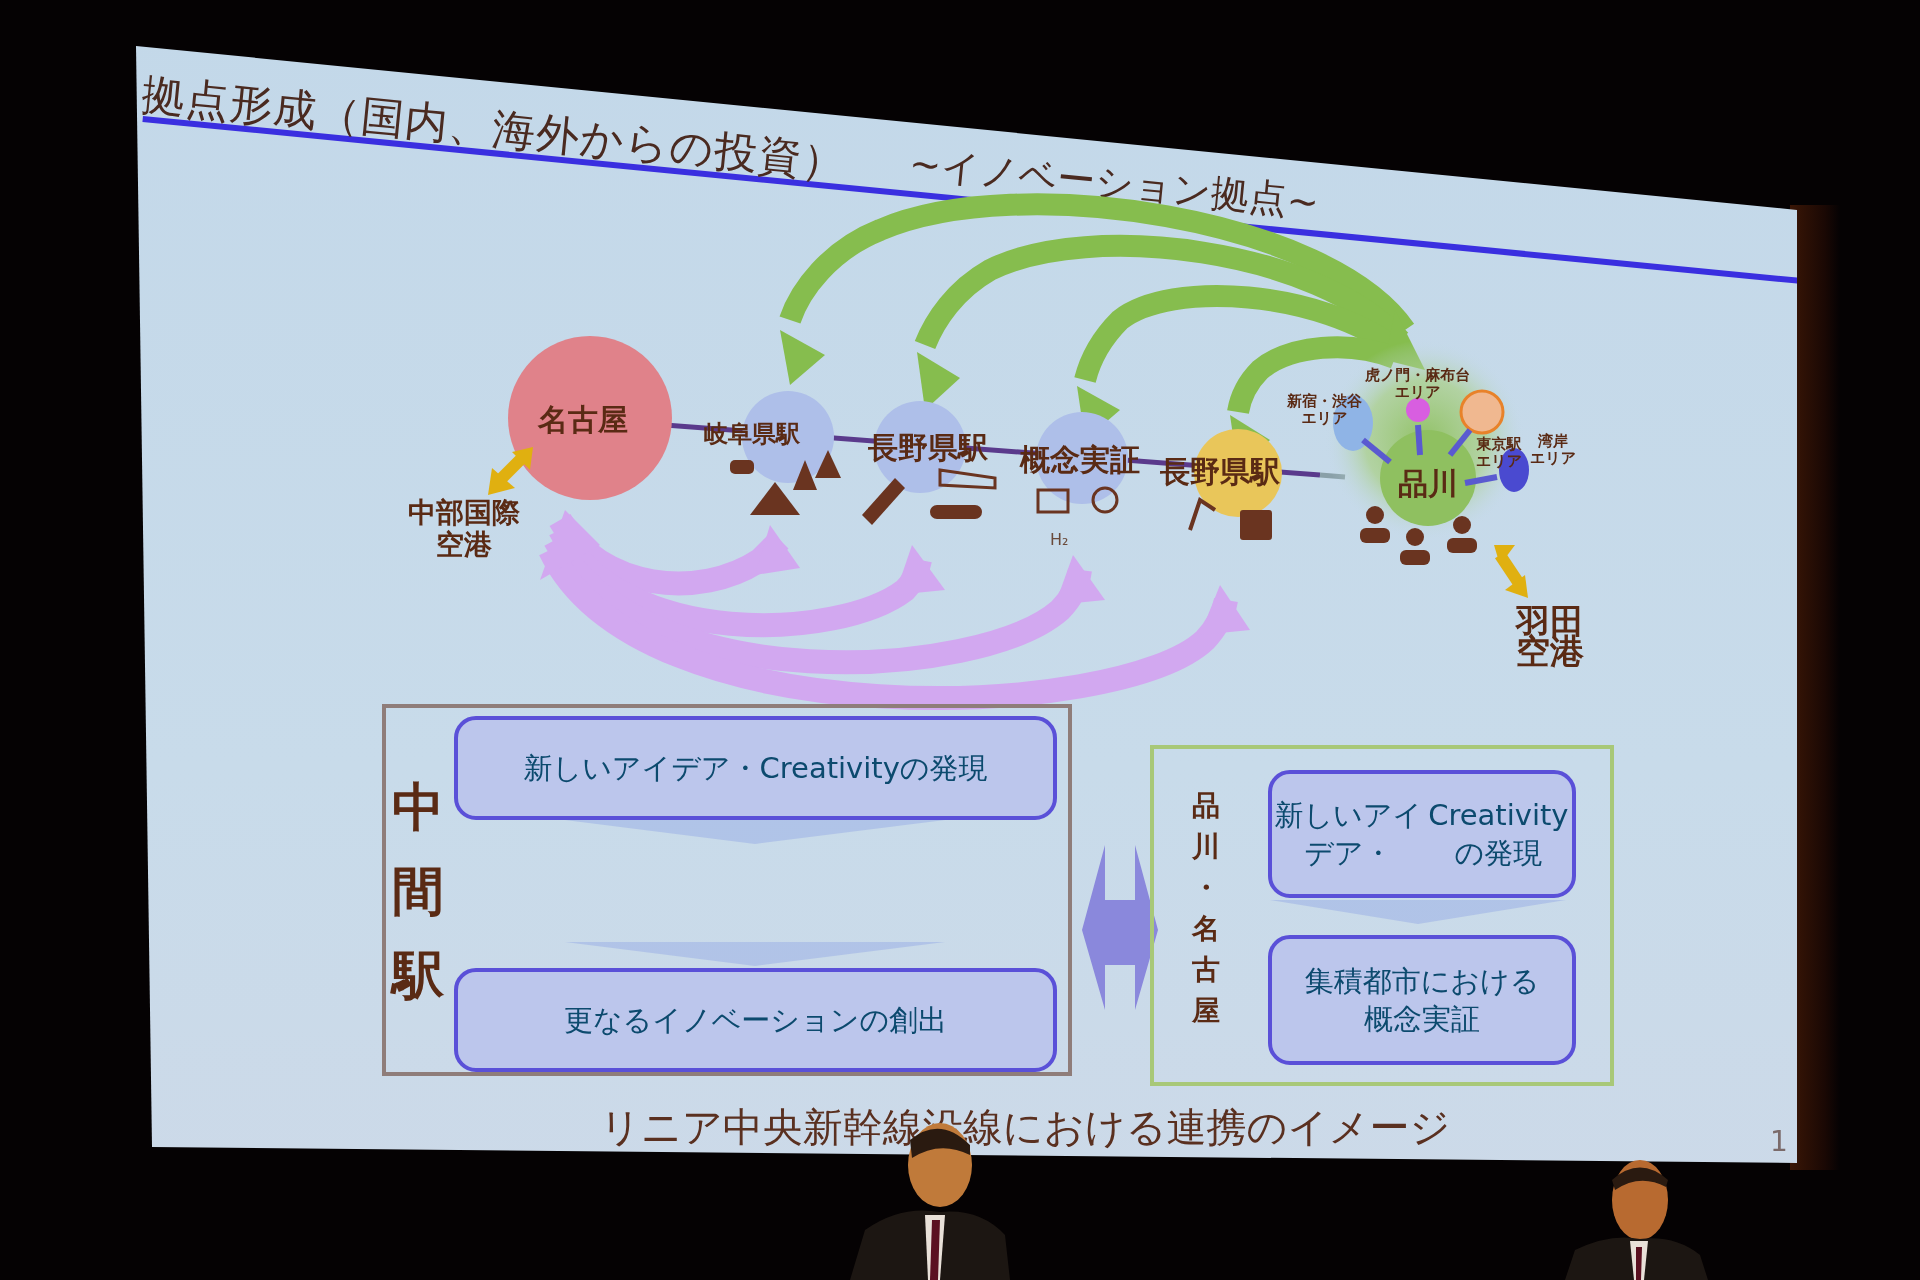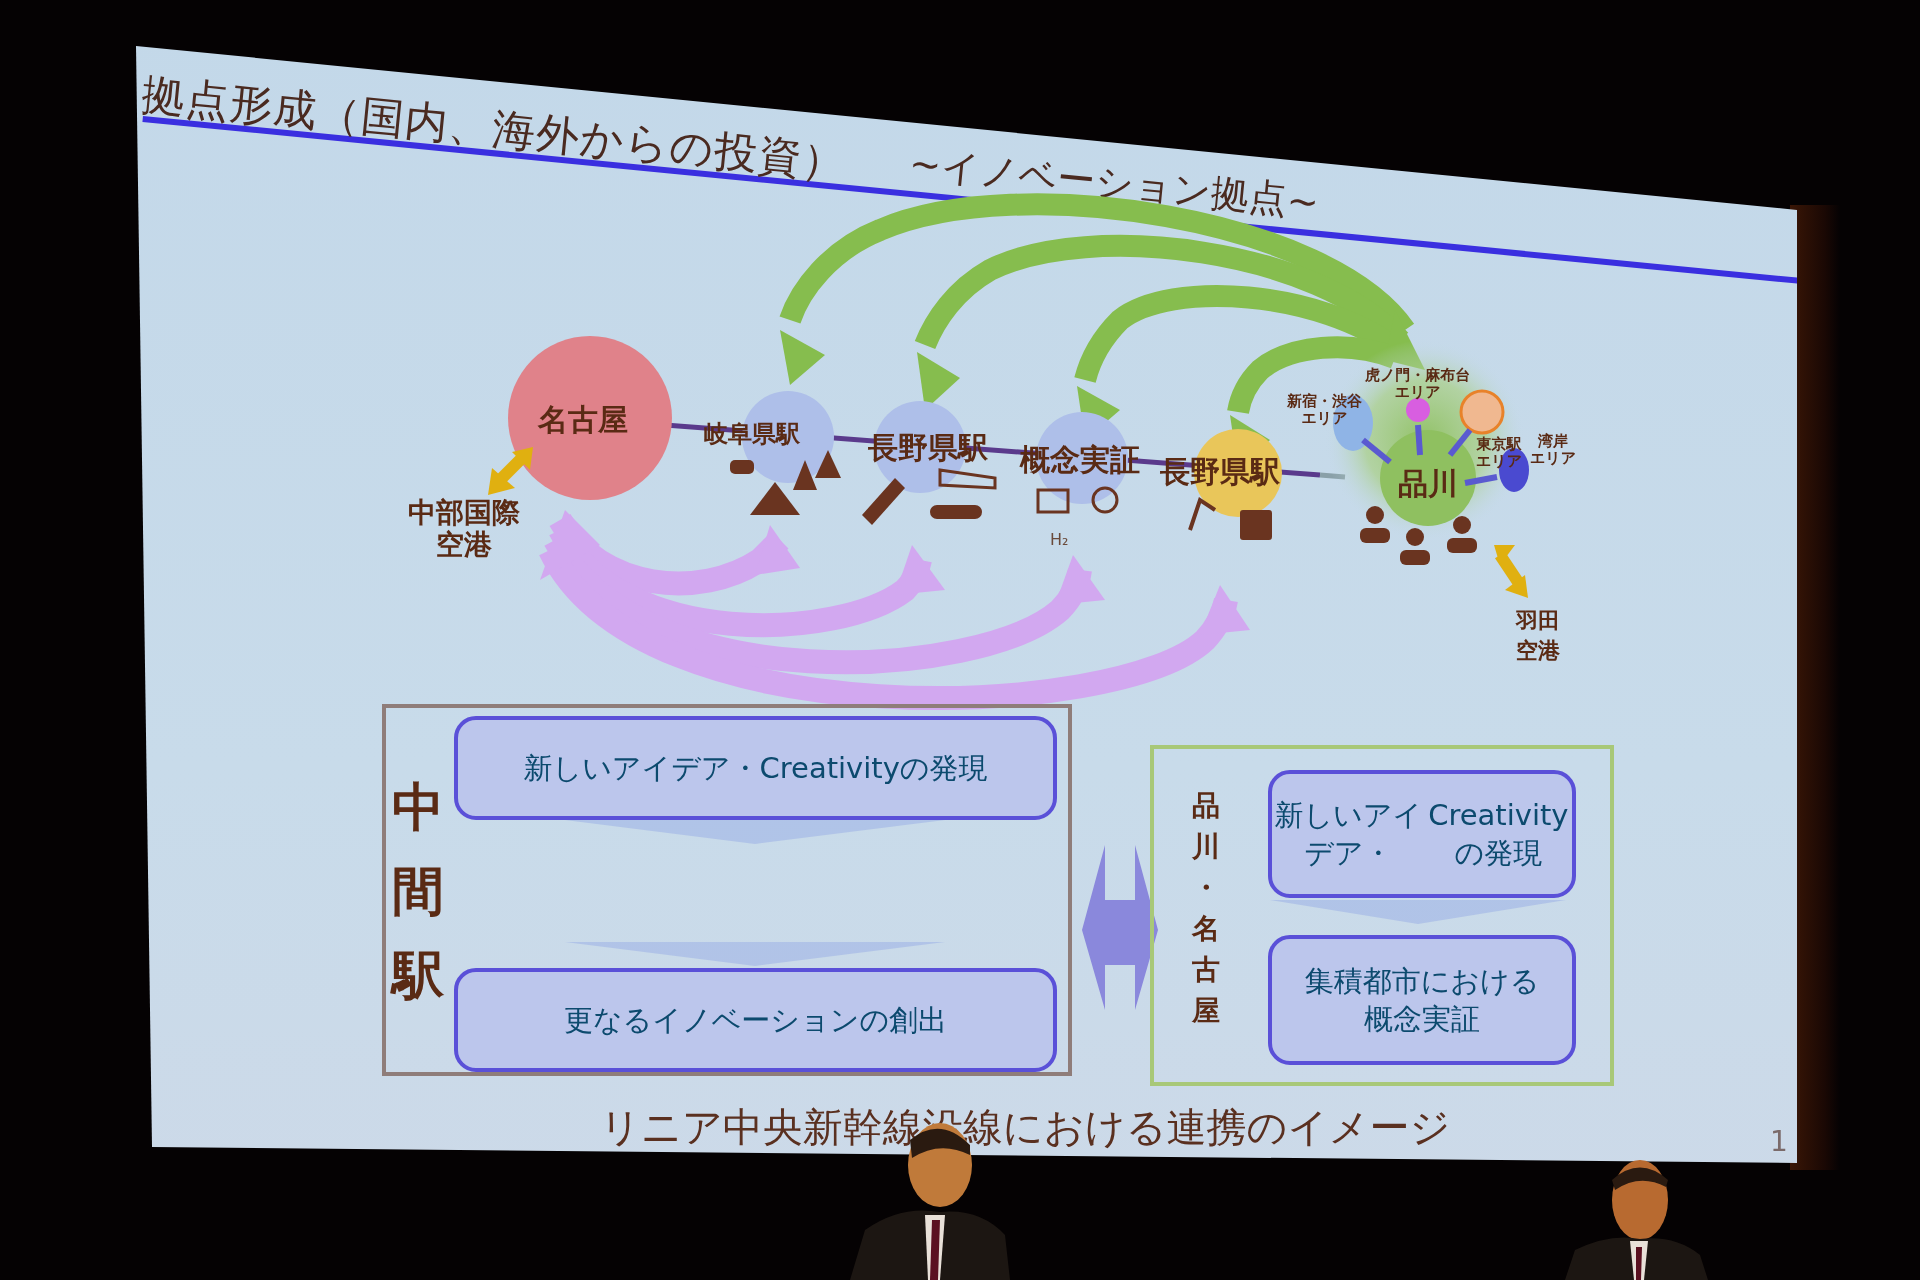--- a/index.html
+++ b/index.html
@@ -150,21 +150,21 @@
     <div class="lbl" style="left:868px;top:428px;font-size:30px;">長野県駅</div>
     <div class="lbl" style="left:1020px;top:440px;font-size:30px;">概念実証</div>
     <div class="lbl" style="left:1160px;top:452px;font-size:30px;">長野県駅</div>
     <div class="lbl" style="left:1398px;top:464px;font-size:30px;">品川</div>
     <div class="lbl" style="left:1050px;top:530px;font-size:16px;color:#6a4a3a;font-weight:normal;">H₂</div>
 
     <div class="lbl" style="left:408px;top:497px;font-size:28px;line-height:32px;text-align:center;">
       <div>中部国際</div>
       <div>空港</div>
     </div>
-    <div class="lbl" style="left:1516px;top:606px;font-size:22px;line-height:30px;text-align:right;">
+    <div class="lbl" style="left:1516px;top:606px;font-size:34px;line-height:30px;text-align:right;">
       <div>羽田</div>
       <div>空港</div>
     </div>
 
     <div class="lbl-sm" style="left:1287px;top:393px;">
       <div>新宿・渋谷</div>
         <div>エリア</div>
     </div>
     <div class="lbl-sm" style="left:1365px;top:367px;">
       <div>虎ノ門・麻布台</div>

